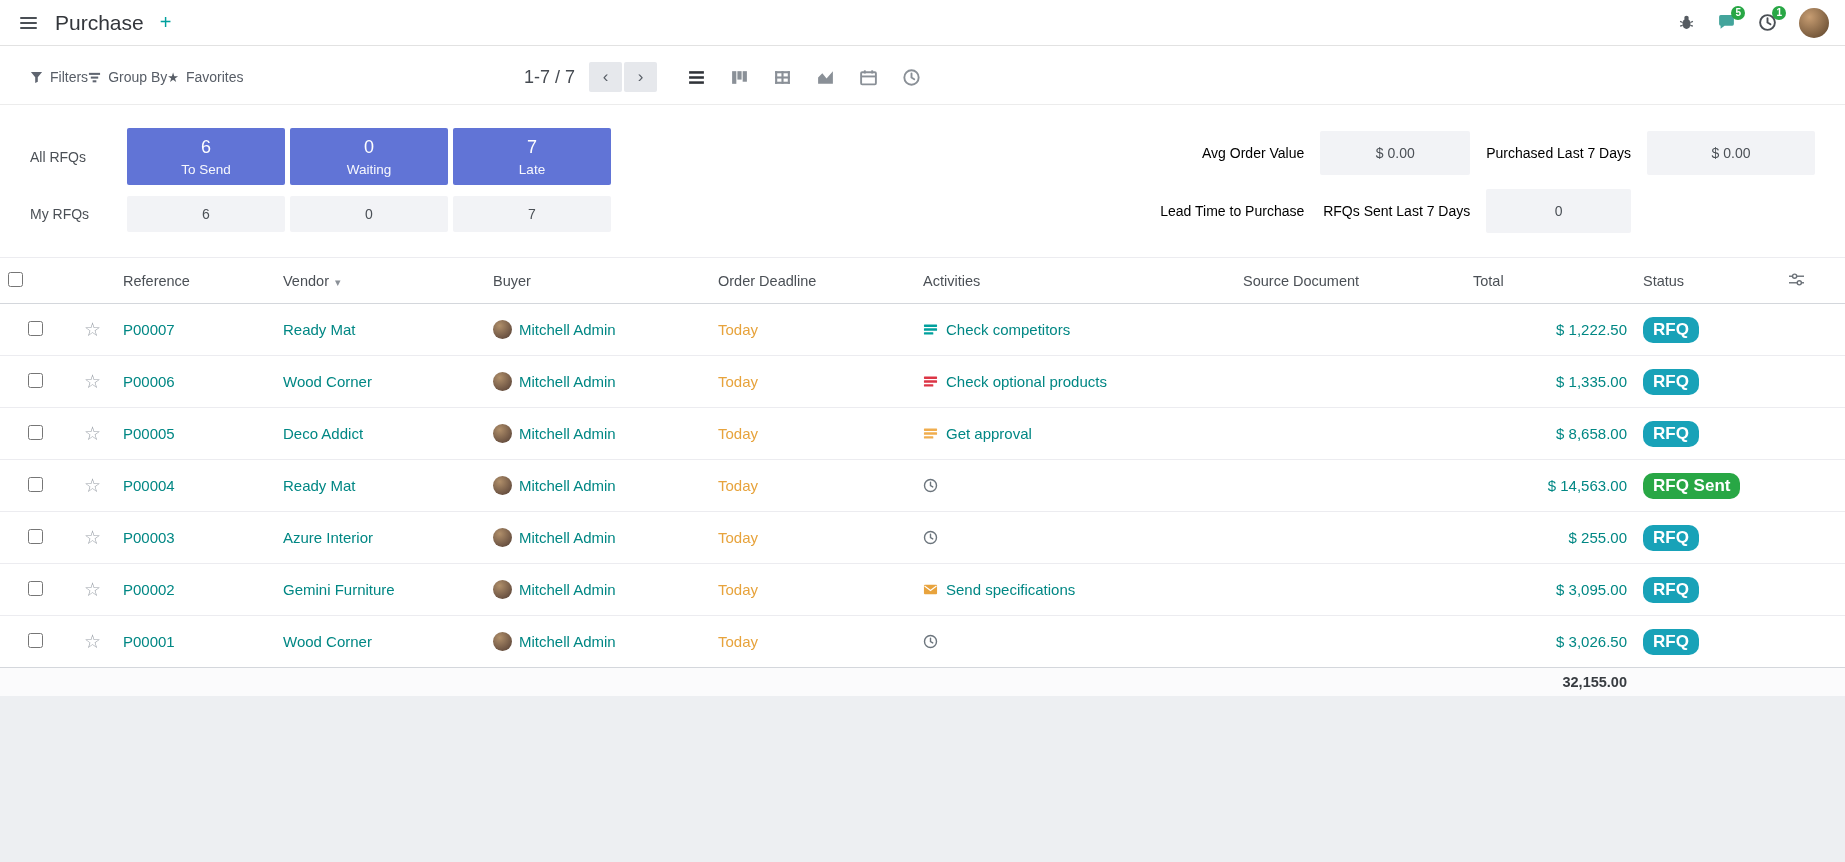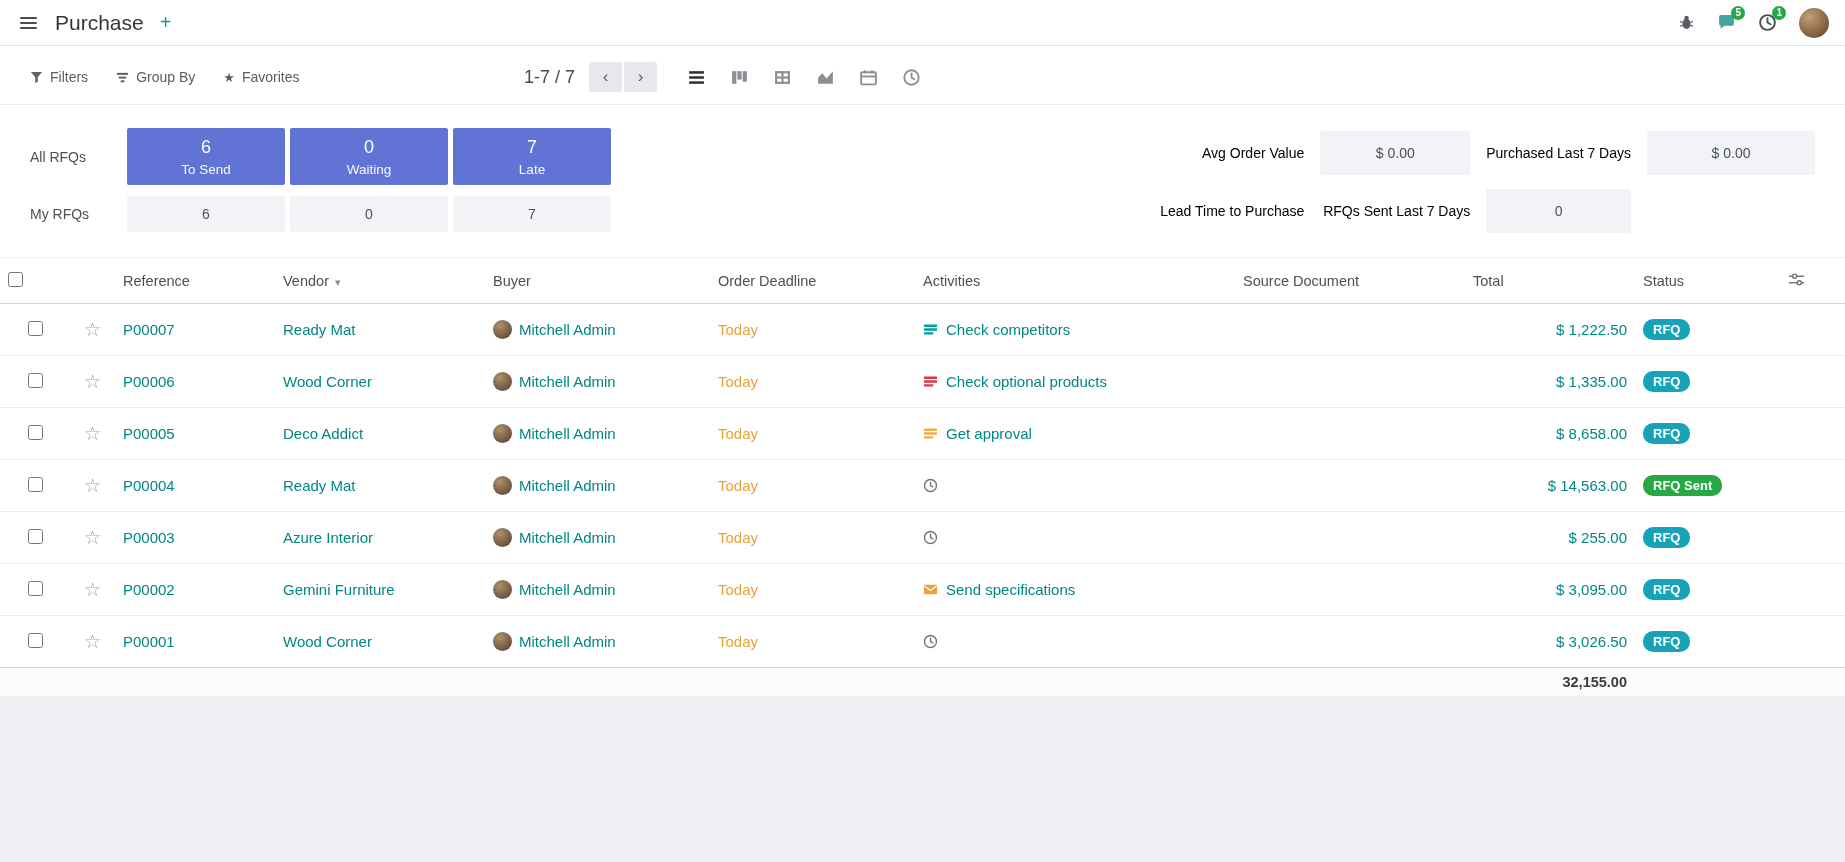--- a/index.html
+++ b/index.html
@@ -29,21 +29,21 @@
   .cp-buttons{display:flex;gap:6px}
   .btn-create{background:var(--primary,#6b5fc5);color:#fff;border:none;border-radius:3px;font-size:13px;
               font-weight:bold;letter-spacing:.4px;padding:10px 18px;cursor:pointer}
   .btn-export{background:#828a92;border:none;border-radius:3px;width:46px;display:flex;align-items:center;
               justify-content:center;cursor:pointer}
   .cp-right{width:891px;display:flex;flex-direction:column;gap:13px}
   .search-box{height:36px;border:1px solid #d8dade;background:#fff;display:flex;align-items:center;padding:0 10px}
   .search-box input{flex:1;border:none;outline:none;font-size:14px;color:#333;background:transparent}
   .search-box input::placeholder{color:#c9ccd2}
   .cp-bottom{display:flex;align-items:center;justify-content:space-between}
-  .filter-buttons{display:flex;gap:28px}
+  .filter-buttons{display:flex;}
   .filter-btn{display:inline-flex;align-items:center;gap:7px;background:none;border:none;font-size:14px;
               color:#575d66;cursor:pointer}
   .fav-star{font-size:13px;color:#575d66}
   .pager-group{display:flex;align-items:center}
   .pager-text{font-size:18px;color:#454a51;margin-right:12px}
   .pager-btn{width:33px;height:30px;background:#e6e8ec;border:none;border-radius:2px;font-size:17px;
              color:#5a6068;cursor:pointer;margin-left:2px}
   .view-switcher{display:flex;gap:24px;margin-left:30px;align-items:center}
   .view-btn{background:none;border:none;cursor:pointer;display:inline-flex;padding:0}
 
@@ -71,21 +71,21 @@
   .rfq tbody tr:first-child td{border-top:none}
   .center{text-align:center}
   .num{text-align:right}
   .sort-caret{color:#8a9097;font-size:11px;margin-left:6px}
   .link{color:var(--link,#008784);text-decoration:none;cursor:pointer}
   .deadline{color:var(--deadline-today,#e7a33c)}
   .star{color:#9aa0a8;font-size:19px;cursor:pointer}
   .avatar-sm{width:19px;height:19px;border-radius:50%;display:inline-block;vertical-align:-4px;margin-right:7px;
              background:radial-gradient(circle at 35% 30%,#b08f6a,#6d5443 70%,#4a3a2c)}
   .act-icon{display:inline-flex;vertical-align:-2px;margin-right:8px}
-  .badge-status{display:inline-block;padding:3px 10px;border-radius:10px;font-size:13px;font-weight:bold;color:#fff}
+  .badge-status{display:inline-block;padding:3px 10px;border-radius:10px;font-size:17px;font-weight:bold;color:#fff}
   .badge-info{background:var(--badge-info,#18a2b8)}
   .badge-success{background:var(--badge-success,#28a745)}
   .rfq tfoot td{border-top:1px solid #d4d7dc;background:#fbfbfc;height:28px;font-weight:bold;color:#383c41;
                 font-size:14.5px}
   input[type=checkbox]{width:15px;height:15px;cursor:pointer}
 </style>
 </head>
 <body>
 
 <header class="navbar">

